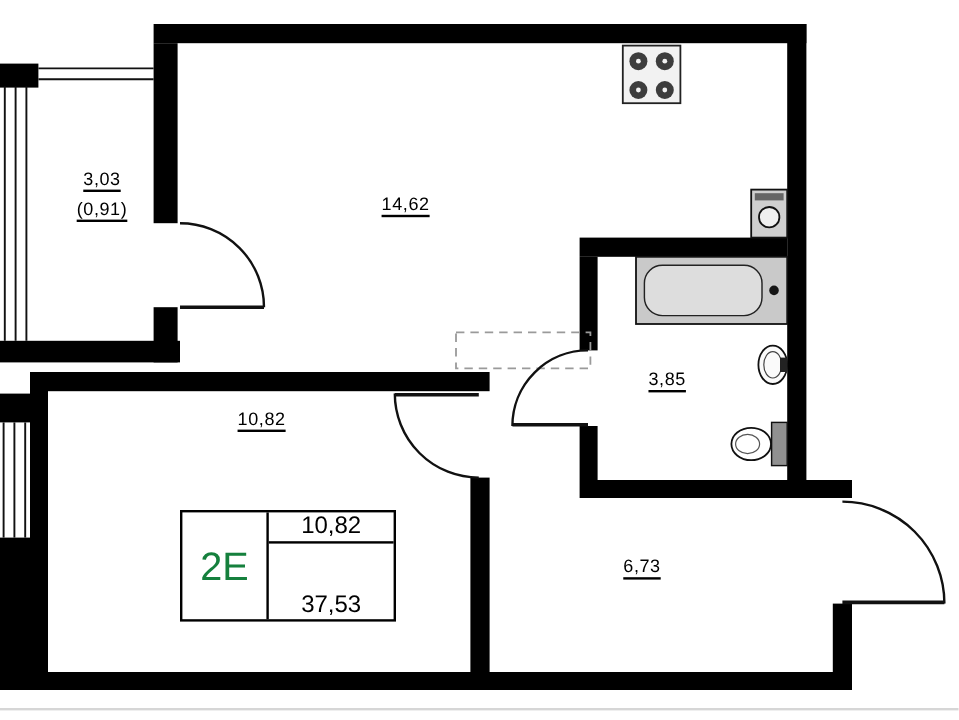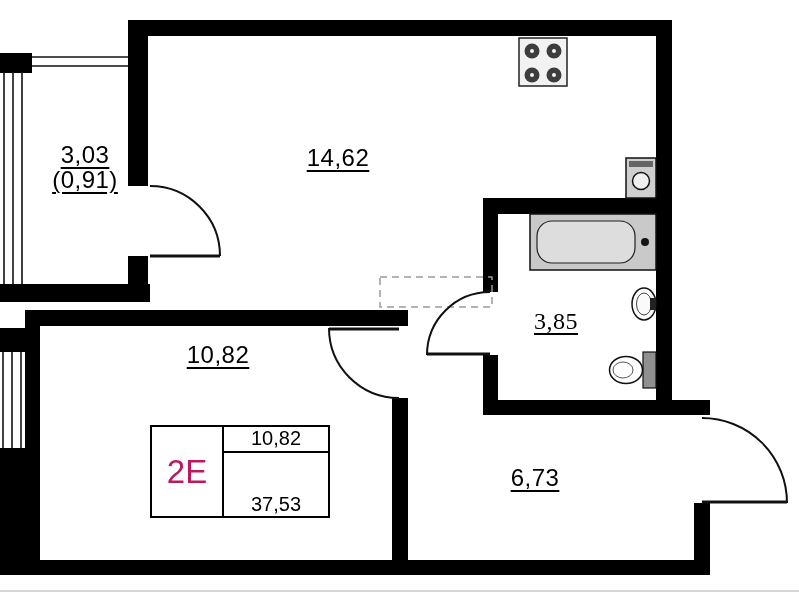--- a/index.html
+++ b/index.html
@@ -7,21 +7,21 @@
     position: relative;
     width: 799px;
     height: 600px;
     background: #ffffff;
     font-family: "Liberation Sans", sans-serif;
     overflow: hidden;
   }
   #plan-svg { position: absolute; left: 0; top: 0; }
   .area-label {
     position: absolute;
-    font-size: 24px;
+    font-size: 15px;
     color: #000000;
     text-align: center;
     text-decoration: underline;
     text-underline-offset: 4px;
     text-decoration-thickness: 1.5px;
     letter-spacing: 0.5px;
     white-space: nowrap;
   }
   .stamp {
     position: absolute;
@@ -34,21 +34,21 @@
     display: flex;
     box-sizing: border-box;
   }
   .stamp-type {
     width: 70px;
     border-right: 2px solid #000000;
     display: flex;
     align-items: center;
     justify-content: center;
     font-size: 33px;
-    color: #be185d;
+    color: #15803d;
   }
   .stamp-rows { flex: 1; display: flex; flex-direction: column; }
   .stamp-row {
     flex: 1;
     display: flex;
     align-items: center;
     justify-content: center;
     font-size: 20px;
     color: #000000;
     border-bottom: 2px solid #000000;
@@ -151,22 +151,22 @@
 
     <g>
       <rect x="643" y="352" width="13" height="36" fill="#909090" stroke="#111111" stroke-width="1.2"></rect>
       <ellipse cx="626" cy="370" rx="16.5" ry="13.5" fill="#ffffff" stroke="#111111" stroke-width="1.5"></ellipse>
       <ellipse cx="623" cy="370" rx="10" ry="8" fill="none" stroke="#555555" stroke-width="1"></ellipse>
     </g>
   </svg>
 
   <div class="area-label" style="left:40px;  top:141px; width:90px;">3,03</div>
   <div class="area-label" style="left:36px;  top:166px; width:98px;">(0,91)</div>
-  <div class="area-label" style="left:292px; top:144px; width:92px;">14,62</div>
-  <div class="area-label" style="left:520px; top:308px; width:72px;font-family:Liberation Serif, serif;">3,85</div>
+  <div class="area-label" style="left:292px; top:162px; width:92px;">14,62</div>
+  <div class="area-label" style="left:520px; top:308px; width:72px;">3,85</div>
   <div class="area-label" style="left:176px; top:341px; width:84px;">10,82</div>
   <div class="area-label" style="left:499px; top:464px; width:72px;">6,73</div>
 
   <div class="stamp">
     <div class="stamp-type">2E</div>
     <div class="stamp-rows">
       <div class="stamp-row">10,82</div>
       <div class="stamp-row">37,53</div>
     </div>
   </div>

